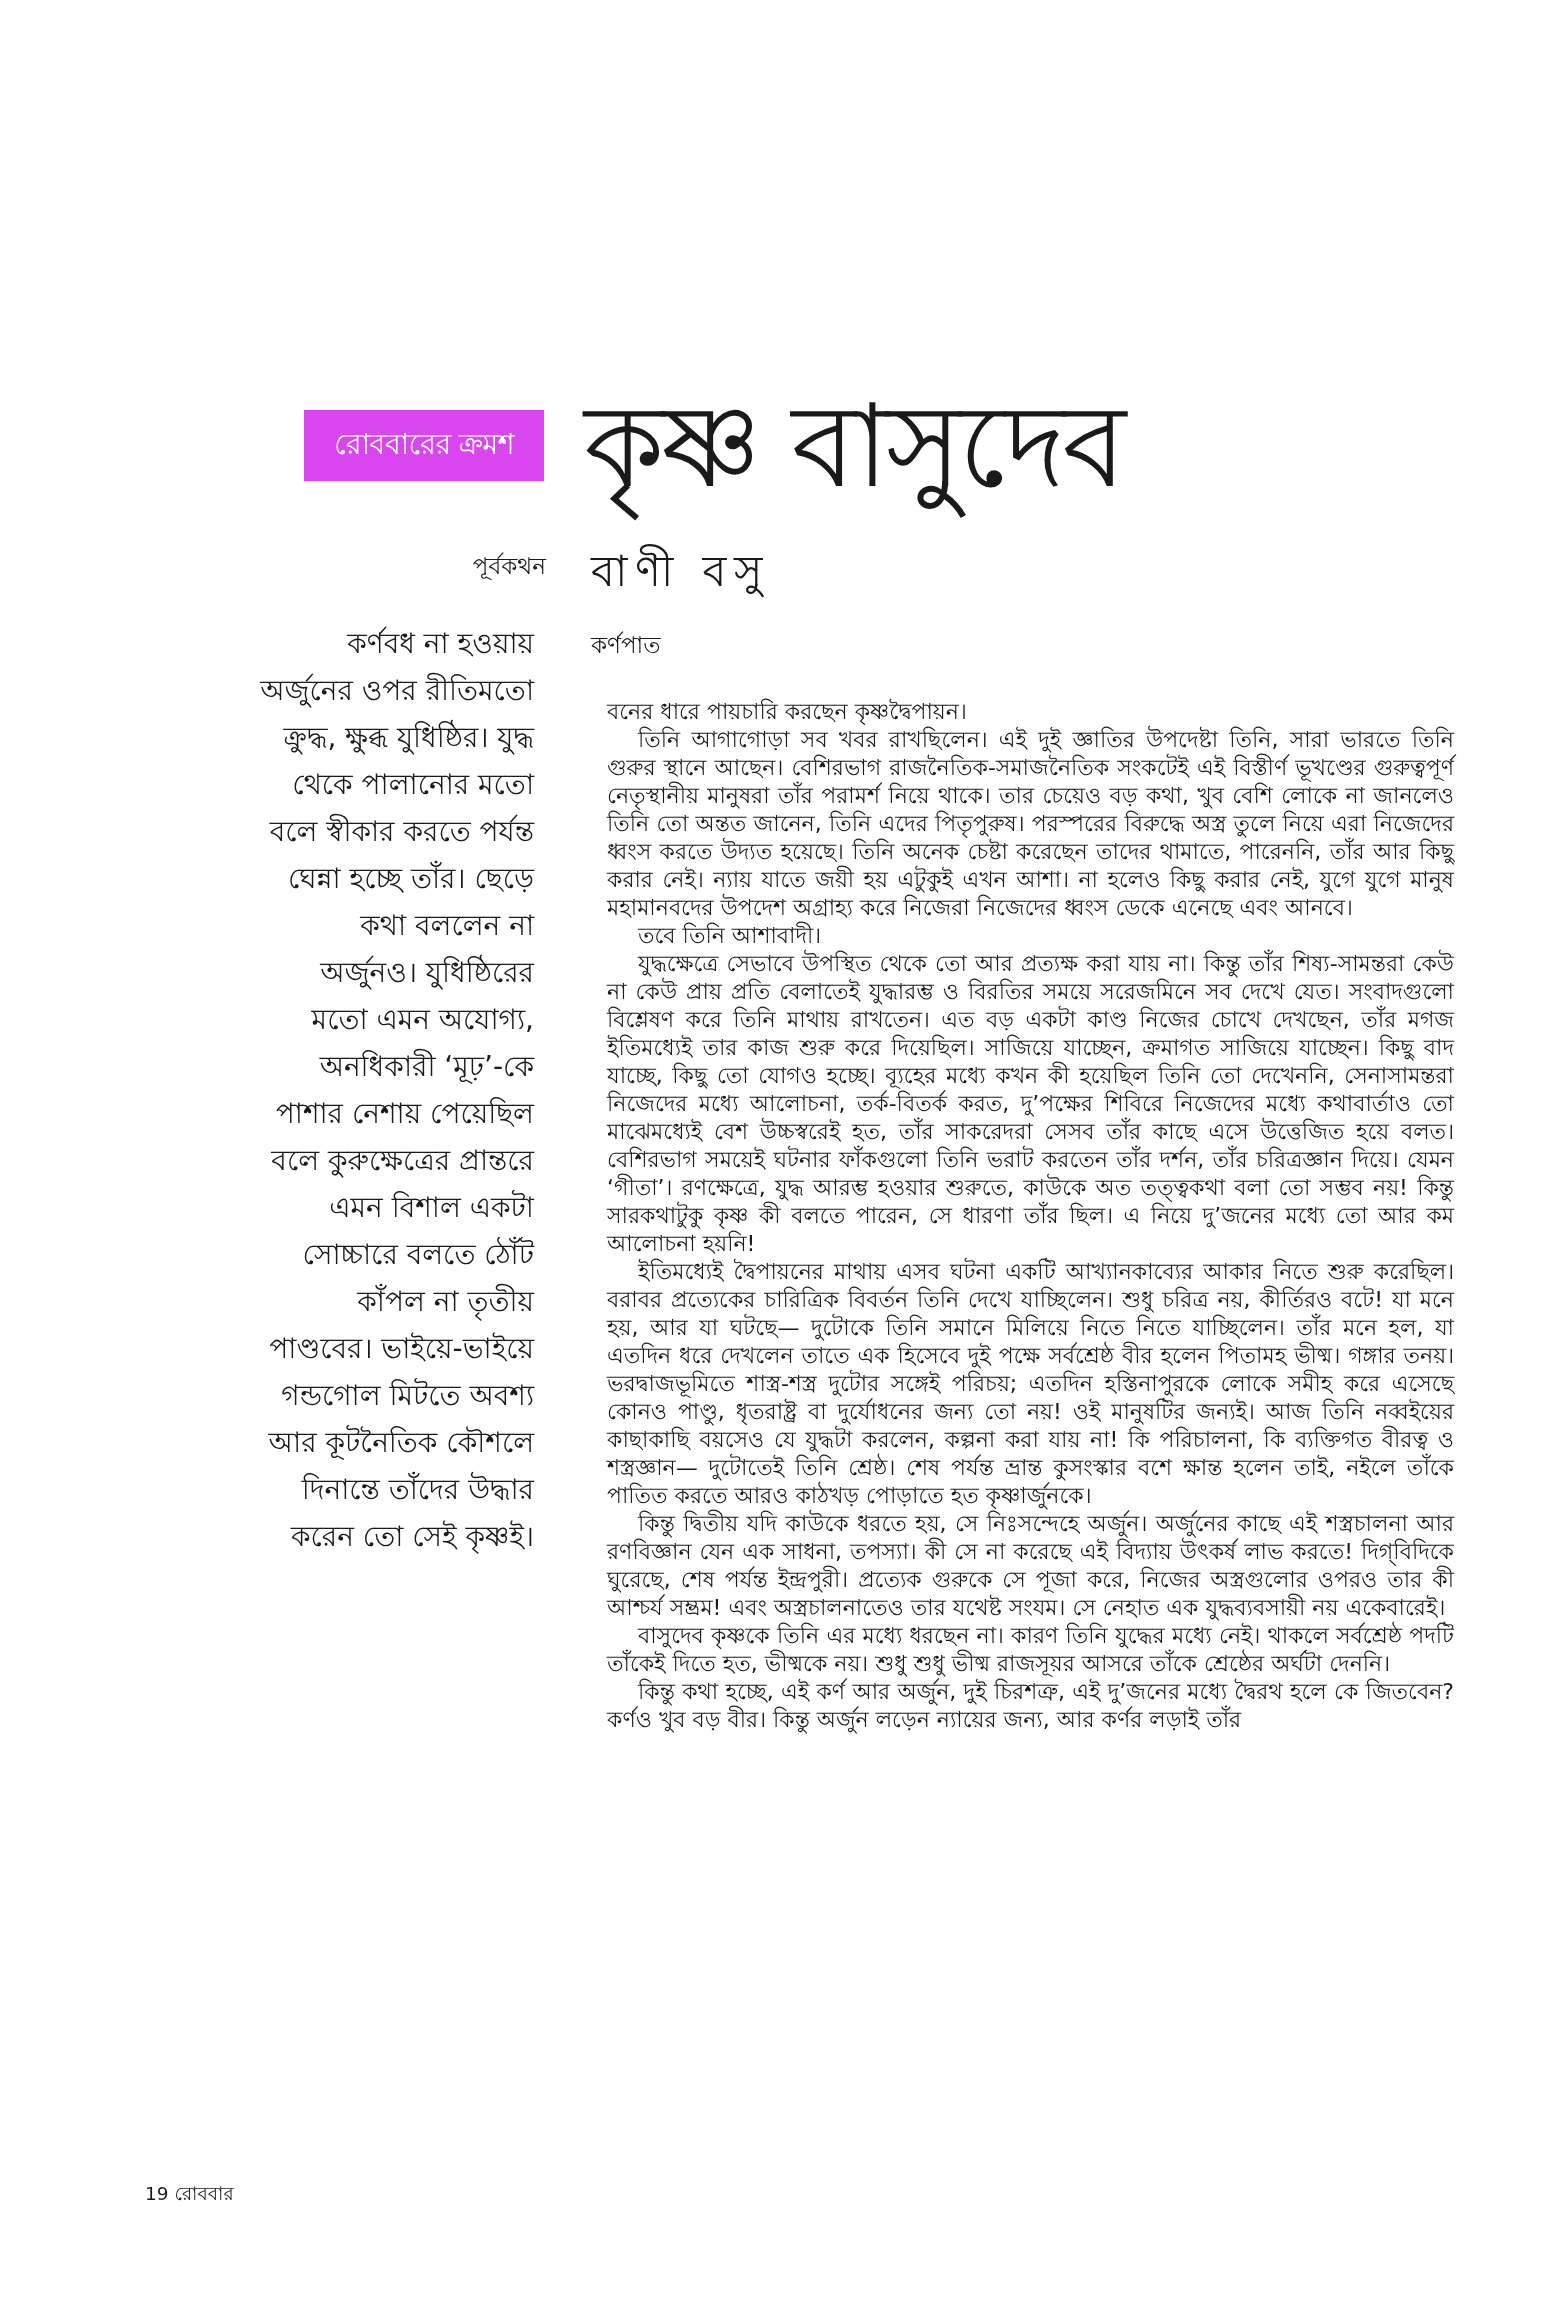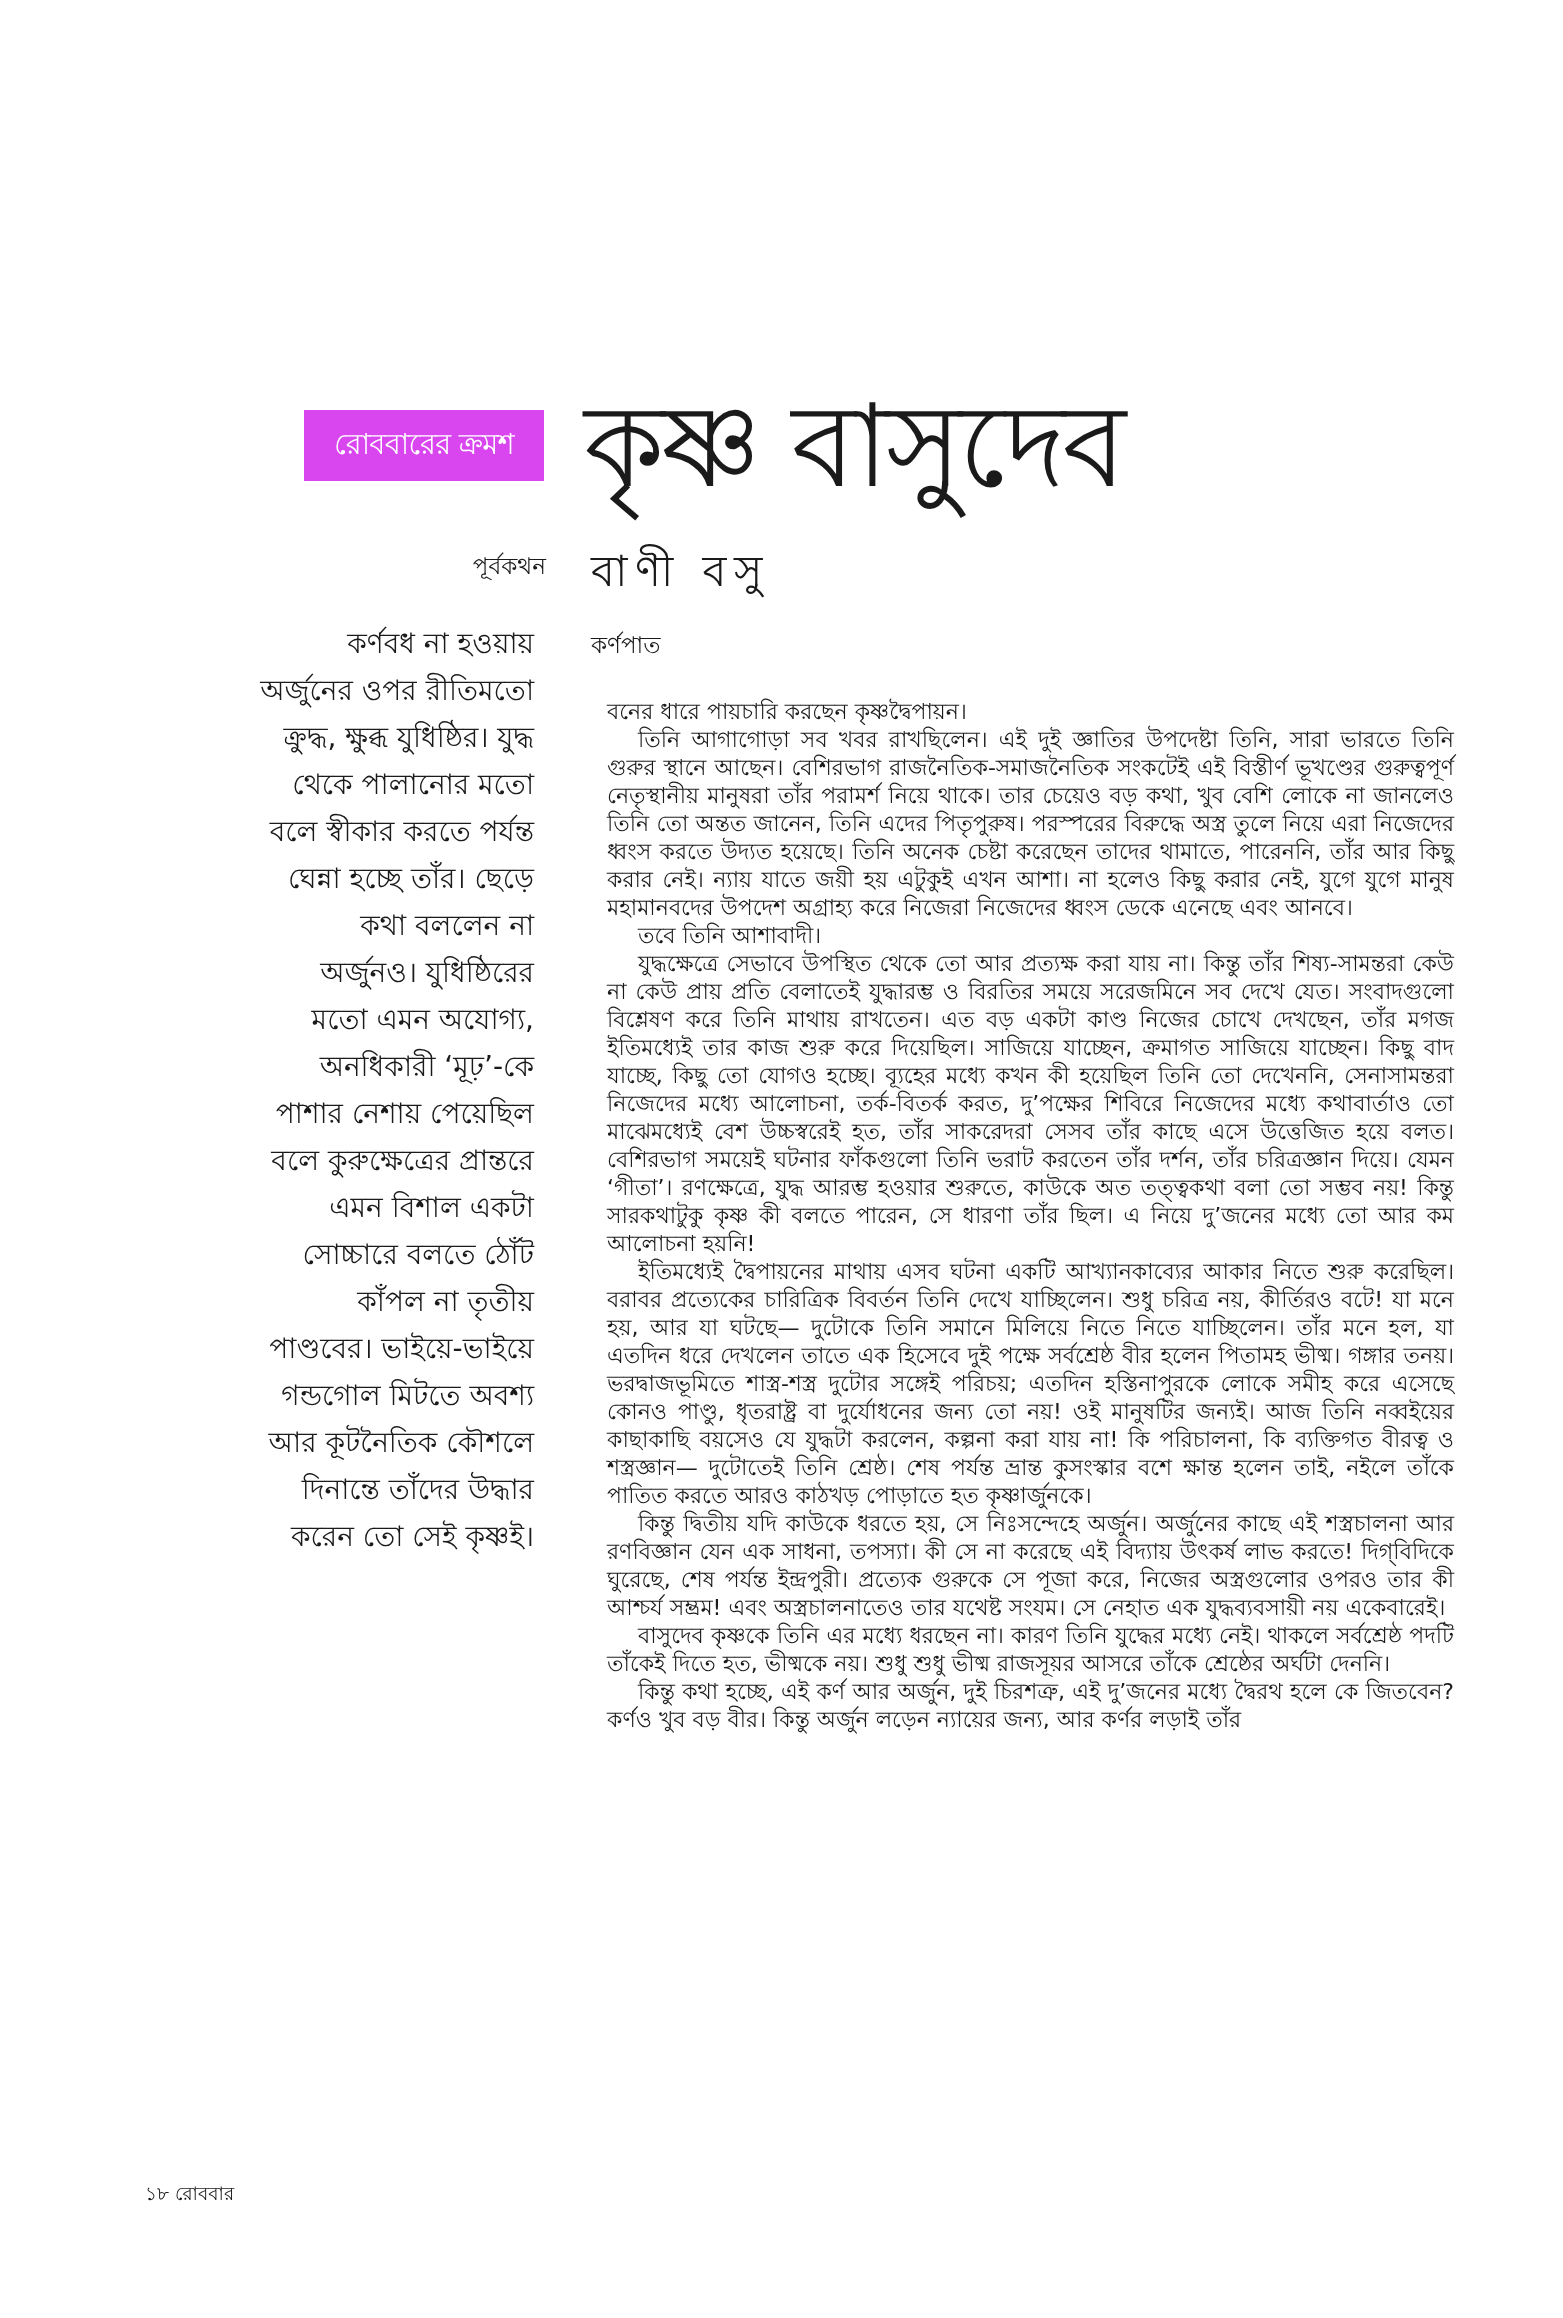--- a/index.html
+++ b/index.html
@@ -58,14 +58,14 @@
     <p class="first">বনের ধারে পায়চারি করছেন কৃষ্ণদ্বৈপায়ন।</p>
     <p>তিনি আগাগোড়া সব খবর রাখছিলেন। এই দুই জ্ঞাতির উপদেষ্টা তিনি, সারা ভারতে তিনি গুরুর স্থানে আছেন। বেশিরভাগ রাজনৈতিক-সমাজনৈতিক সংকটেই এই বিস্তীর্ণ ভূখণ্ডের গুরুত্বপূর্ণ নেতৃস্থানীয় মানুষরা তাঁর পরামর্শ নিয়ে থাকে। তার চেয়েও বড় কথা, খুব বেশি লোকে না জানলেও তিনি তো অন্তত জানেন, তিনি এদের পিতৃপুরুষ। পরস্পরের বিরুদ্ধে অস্ত্র তুলে নিয়ে এরা নিজেদের ধ্বংস করতে উদ্যত হয়েছে। তিনি অনেক চেষ্টা করেছেন তাদের থামাতে, পারেননি, তাঁর আর কিছু করার নেই। ন্যায় যাতে জয়ী হয় এটুকুই এখন আশা। না হলেও কিছু করার নেই, যুগে যুগে মানুষ মহামানবদের উপদেশ অগ্রাহ্য করে নিজেরা নিজেদের ধ্বংস ডেকে এনেছে এবং আনবে।</p>
     <p>তবে তিনি আশাবাদী।</p>
     <p>যুদ্ধক্ষেত্রে সেভাবে উপস্থিত থেকে তো আর প্রত্যক্ষ করা যায় না। কিন্তু তাঁর শিষ্য-সামন্তরা কেউ না কেউ প্রায় প্রতি বেলাতেই যুদ্ধারম্ভ ও বিরতির সময়ে সরেজমিনে সব দেখে যেত। সংবাদগুলো বিশ্লেষণ করে তিনি মাথায় রাখতেন। এত বড় একটা কাণ্ড নিজের চোখে দেখছেন, তাঁর মগজ ইতিমধ্যেই তার কাজ শুরু করে দিয়েছিল। সাজিয়ে যাচ্ছেন, ক্রমাগত সাজিয়ে যাচ্ছেন। কিছু বাদ যাচ্ছে, কিছু তো যোগও হচ্ছে। ব্যূহের মধ্যে কখন কী হয়েছিল তিনি তো দেখেননি, সেনাসামন্তরা নিজেদের মধ্যে আলোচনা, তর্ক-বিতর্ক করত, দু’পক্ষের শিবিরে নিজেদের মধ্যে কথাবার্তাও তো মাঝেমধ্যেই বেশ উচ্চস্বরেই হত, তাঁর সাকরেদরা সেসব তাঁর কাছে এসে উত্তেজিত হয়ে বলত। বেশিরভাগ সময়েই ঘটনার ফাঁকগুলো তিনি ভরাট করতেন তাঁর দর্শন, তাঁর চরিত্রজ্ঞান দিয়ে। যেমন ‘গীতা’। রণক্ষেত্রে, যুদ্ধ আরম্ভ হওয়ার শুরুতে, কাউকে অত তত্ত্বকথা বলা তো সম্ভব নয়! কিন্তু সারকথাটুকু কৃষ্ণ কী বলতে পারেন, সে ধারণা তাঁর ছিল। এ নিয়ে দু’জনের মধ্যে তো আর কম আলোচনা হয়নি!</p>
     <p>ইতিমধ্যেই দ্বৈপায়নের মাথায় এসব ঘটনা একটি আখ্যানকাব্যের আকার নিতে শুরু করেছিল। বরাবর প্রত্যেকের চারিত্রিক বিবর্তন তিনি দেখে যাচ্ছিলেন। শুধু চরিত্র নয়, কীর্তিরও বটে! যা মনে হয়, আর যা ঘটছে— দুটোকে তিনি সমানে মিলিয়ে নিতে নিতে যাচ্ছিলেন। তাঁর মনে হল, যা এতদিন ধরে দেখলেন তাতে এক হিসেবে দুই পক্ষে সর্বশ্রেষ্ঠ বীর হলেন পিতামহ ভীষ্ম। গঙ্গার তনয়। ভরদ্বাজভূমিতে শাস্ত্র-শস্ত্র দুটোর সঙ্গেই পরিচয়; এতদিন হস্তিনাপুরকে লোকে সমীহ করে এসেছে কোনও পাণ্ডু, ধৃতরাষ্ট্র বা দুর্যোধনের জন্য তো নয়! ওই মানুষটির জন্যই। আজ তিনি নব্বইয়ের কাছাকাছি বয়সেও যে যুদ্ধটা করলেন, কল্পনা করা যায় না! কি পরিচালনা, কি ব্যক্তিগত বীরত্ব ও শস্ত্রজ্ঞান— দুটোতেই তিনি শ্রেষ্ঠ। শেষ পর্যন্ত ভ্রান্ত কুসংস্কার বশে ক্ষান্ত হলেন তাই, নইলে তাঁকে পাতিত করতে আরও কাঠখড় পোড়াতে হত কৃষ্ণার্জুনকে।</p>
     <p>কিন্তু দ্বিতীয় যদি কাউকে ধরতে হয়, সে নিঃসন্দেহে অর্জুন। অর্জুনের কাছে এই শস্ত্রচালনা আর রণবিজ্ঞান যেন এক সাধনা, তপস্যা। কী সে না করেছে এই বিদ্যায় উৎকর্ষ লাভ করতে! দিগ্‌বিদিকে ঘুরেছে, শেষ পর্যন্ত ইন্দ্রপুরী। প্রত্যেক গুরুকে সে পূজা করে, নিজের অস্ত্রগুলোর ওপরও তার কী আশ্চর্য সম্ভ্রম! এবং অস্ত্রচালনাতেও তার যথেষ্ট সংযম। সে নেহাত এক যুদ্ধব্যবসায়ী নয় একেবারেই।</p>
     <p>বাসুদেব কৃষ্ণকে তিনি এর মধ্যে ধরছেন না। কারণ তিনি যুদ্ধের মধ্যে নেই। থাকলে সর্বশ্রেষ্ঠ পদটি তাঁকেই দিতে হত, ভীষ্মকে নয়। শুধু শুধু ভীষ্ম রাজসূয়র আসরে তাঁকে শ্রেষ্ঠের অর্ঘটা দেননি।</p>
     <p>কিন্তু কথা হচ্ছে, এই কর্ণ আর অর্জুন, দুই চিরশত্রু, এই দু’জনের মধ্যে দ্বৈরথ হলে কে জিতবেন? কর্ণও খুব বড় বীর। কিন্তু অর্জুন লড়েন ন্যায়ের জন্য, আর কর্ণর লড়াই তাঁর</p>
   </div>
 
-<div class="footer">১৮ রোববার</div>
+<div class="footer">19 রোববার</div>
 
 
 </body></html>

